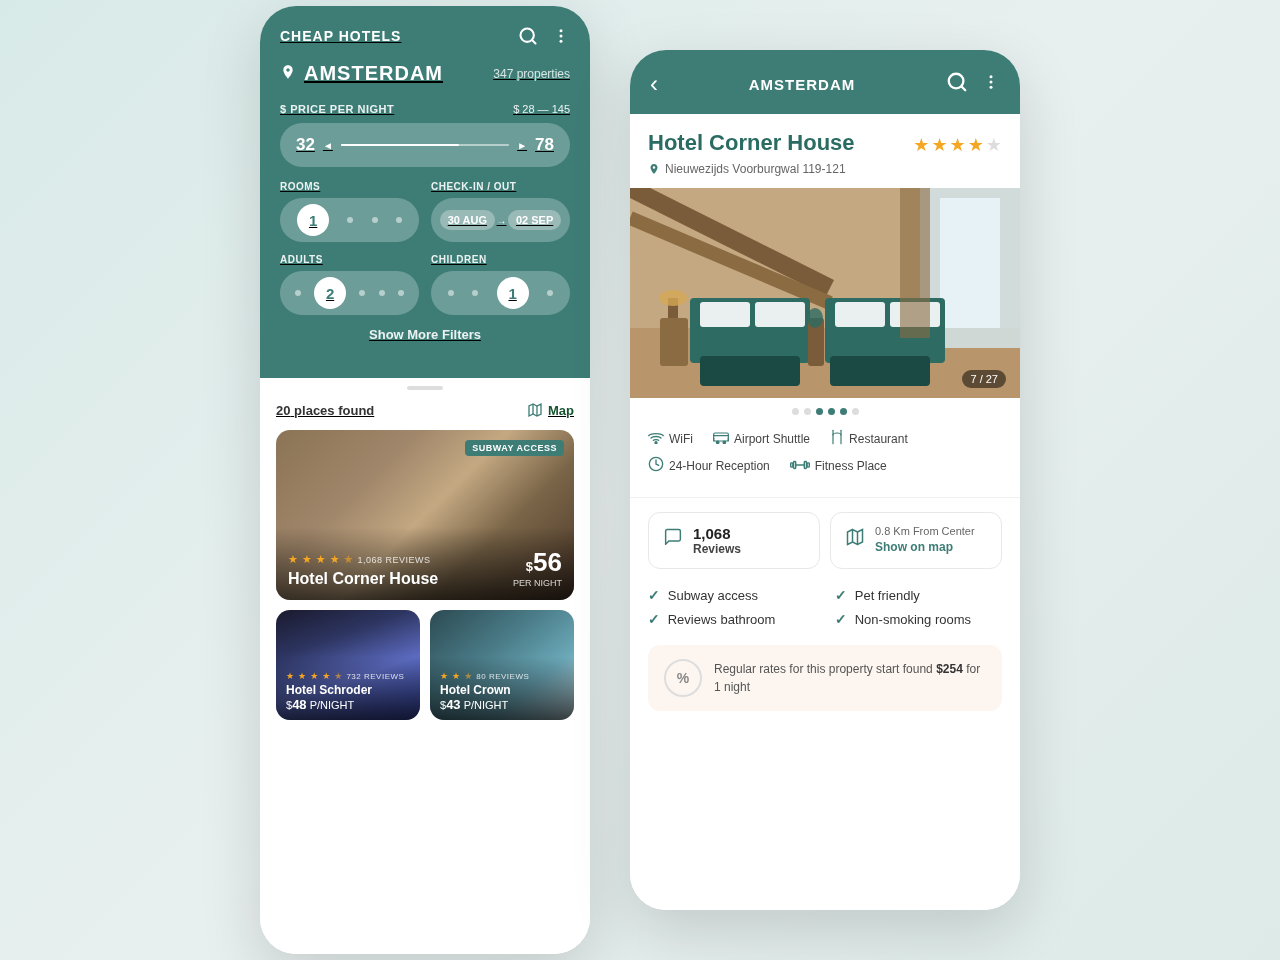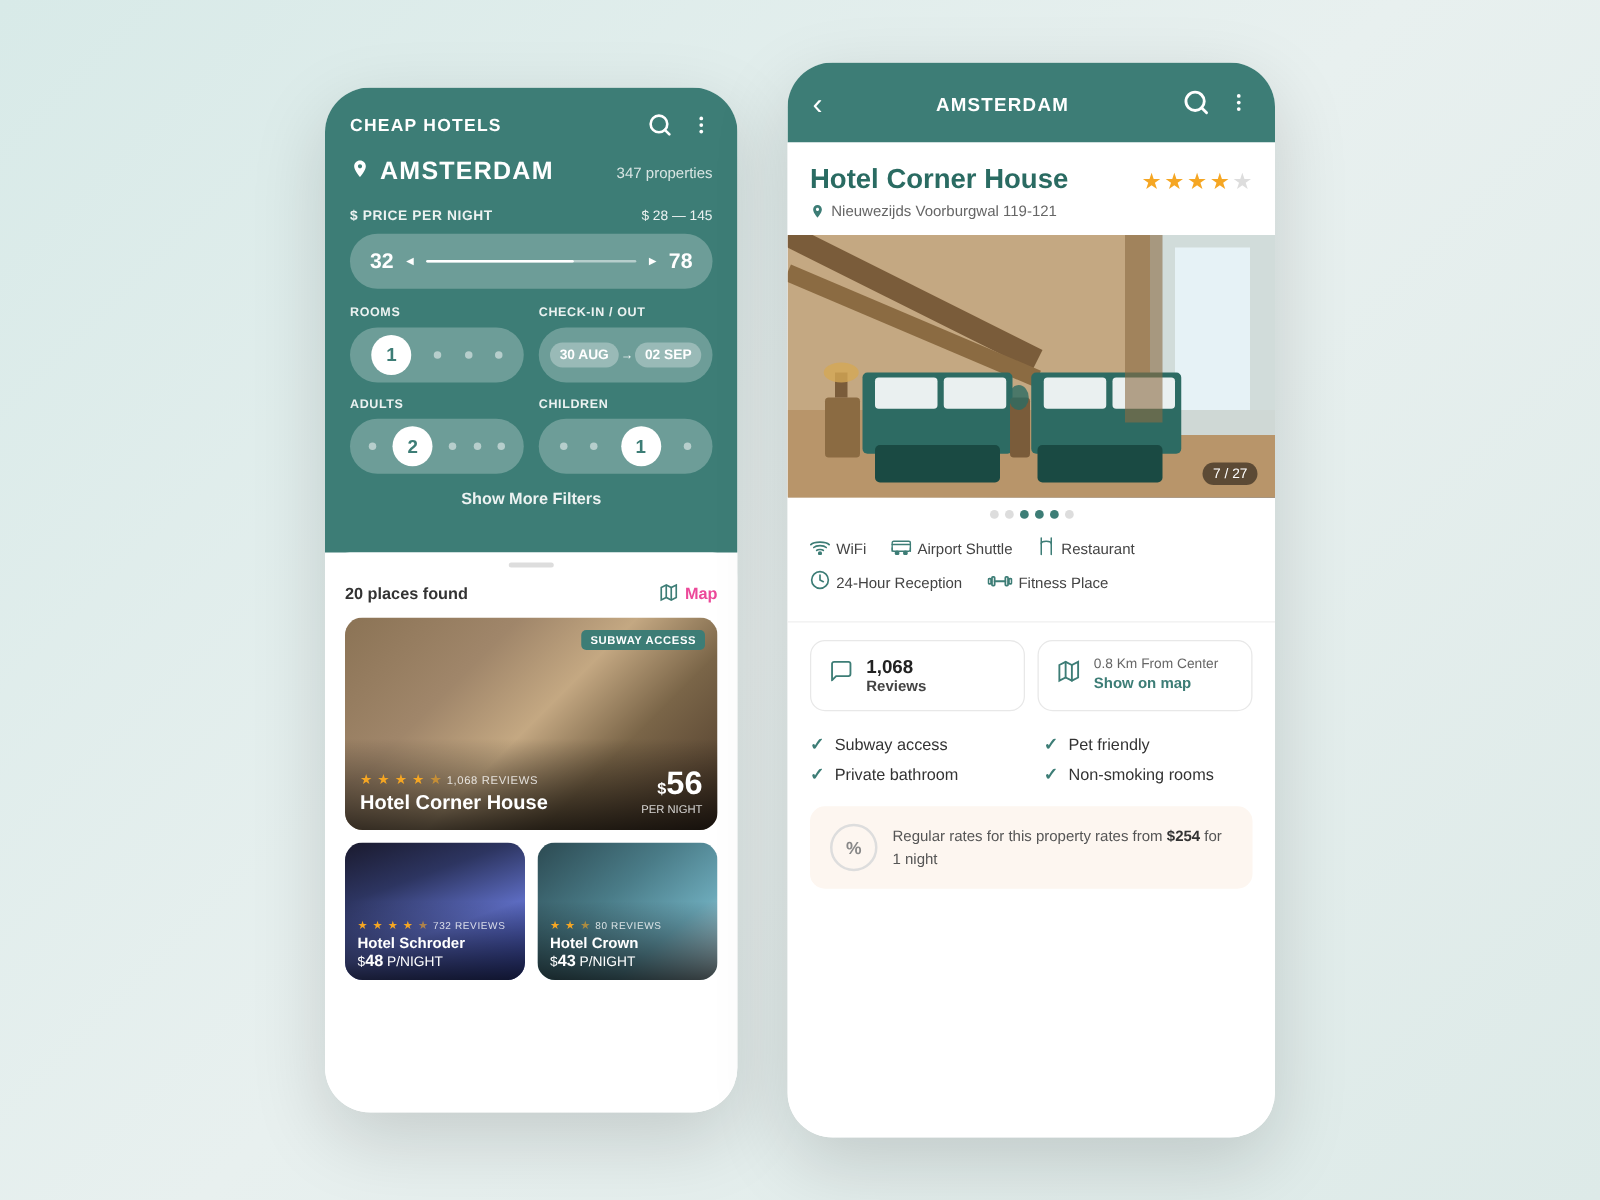--- a/index.html
+++ b/index.html
@@ -19,23 +19,24 @@
       background: white;
       border-radius: 36px;
       overflow: hidden;
       box-shadow: 0 20px 60px rgba(0,0,0,0.15);
       position: relative;
     }
 
     
     .phone-left {
       width: 330px;
-      height: 820px;
+      height: 948px;
       display: flex;
       flex-direction: column;
+      text-decoration: underline;
     }
 
     .header-teal {
       background: #3d7d76;
       padding: 20px 20px 24px;
       flex-shrink: 0;
     }
 
     .header-row {
       display: flex;
@@ -250,21 +251,21 @@
     }
 
     .results-count span {
       font-weight: 800;
     }
 
     .map-btn {
       display: flex;
       align-items: center;
       gap: 5px;
-      color: #ec4899;
+      color: #14532d;
       font-size: 13px;
       font-weight: 700;
       cursor: pointer;
     }
 
     
     .hotel-card-large {
       border-radius: 14px;
       overflow: hidden;
       margin-bottom: 10px;
@@ -1044,30 +1045,30 @@
         <div class="feature-item">
           <span class="check-icon">✓</span>
           <span>Subway access</span>
         </div>
         <div class="feature-item">
           <span class="check-icon">✓</span>
           <span>Pet friendly</span>
         </div>
         <div class="feature-item">
           <span class="check-icon">✓</span>
-          <span>Private bathroom</span>
+          <span>Reviews bathroom</span>
         </div>
         <div class="feature-item">
           <span class="check-icon">✓</span>
           <span>Non-smoking rooms</span>
         </div>
       </div>
     </div>
 
     <div class="promo-banner">
       <div class="promo-percent">%</div>
       <div class="promo-text">
-        <span>Regular rates for this property rates from</span> <strong>$254</strong> <span>for 1 night</span>
+        <span>Regular rates for this property start found</span> <strong>$254</strong> <span>for 1 night</span>
       </div>
     </div>
 
   </div>
 </div>
 
 </body></html>

